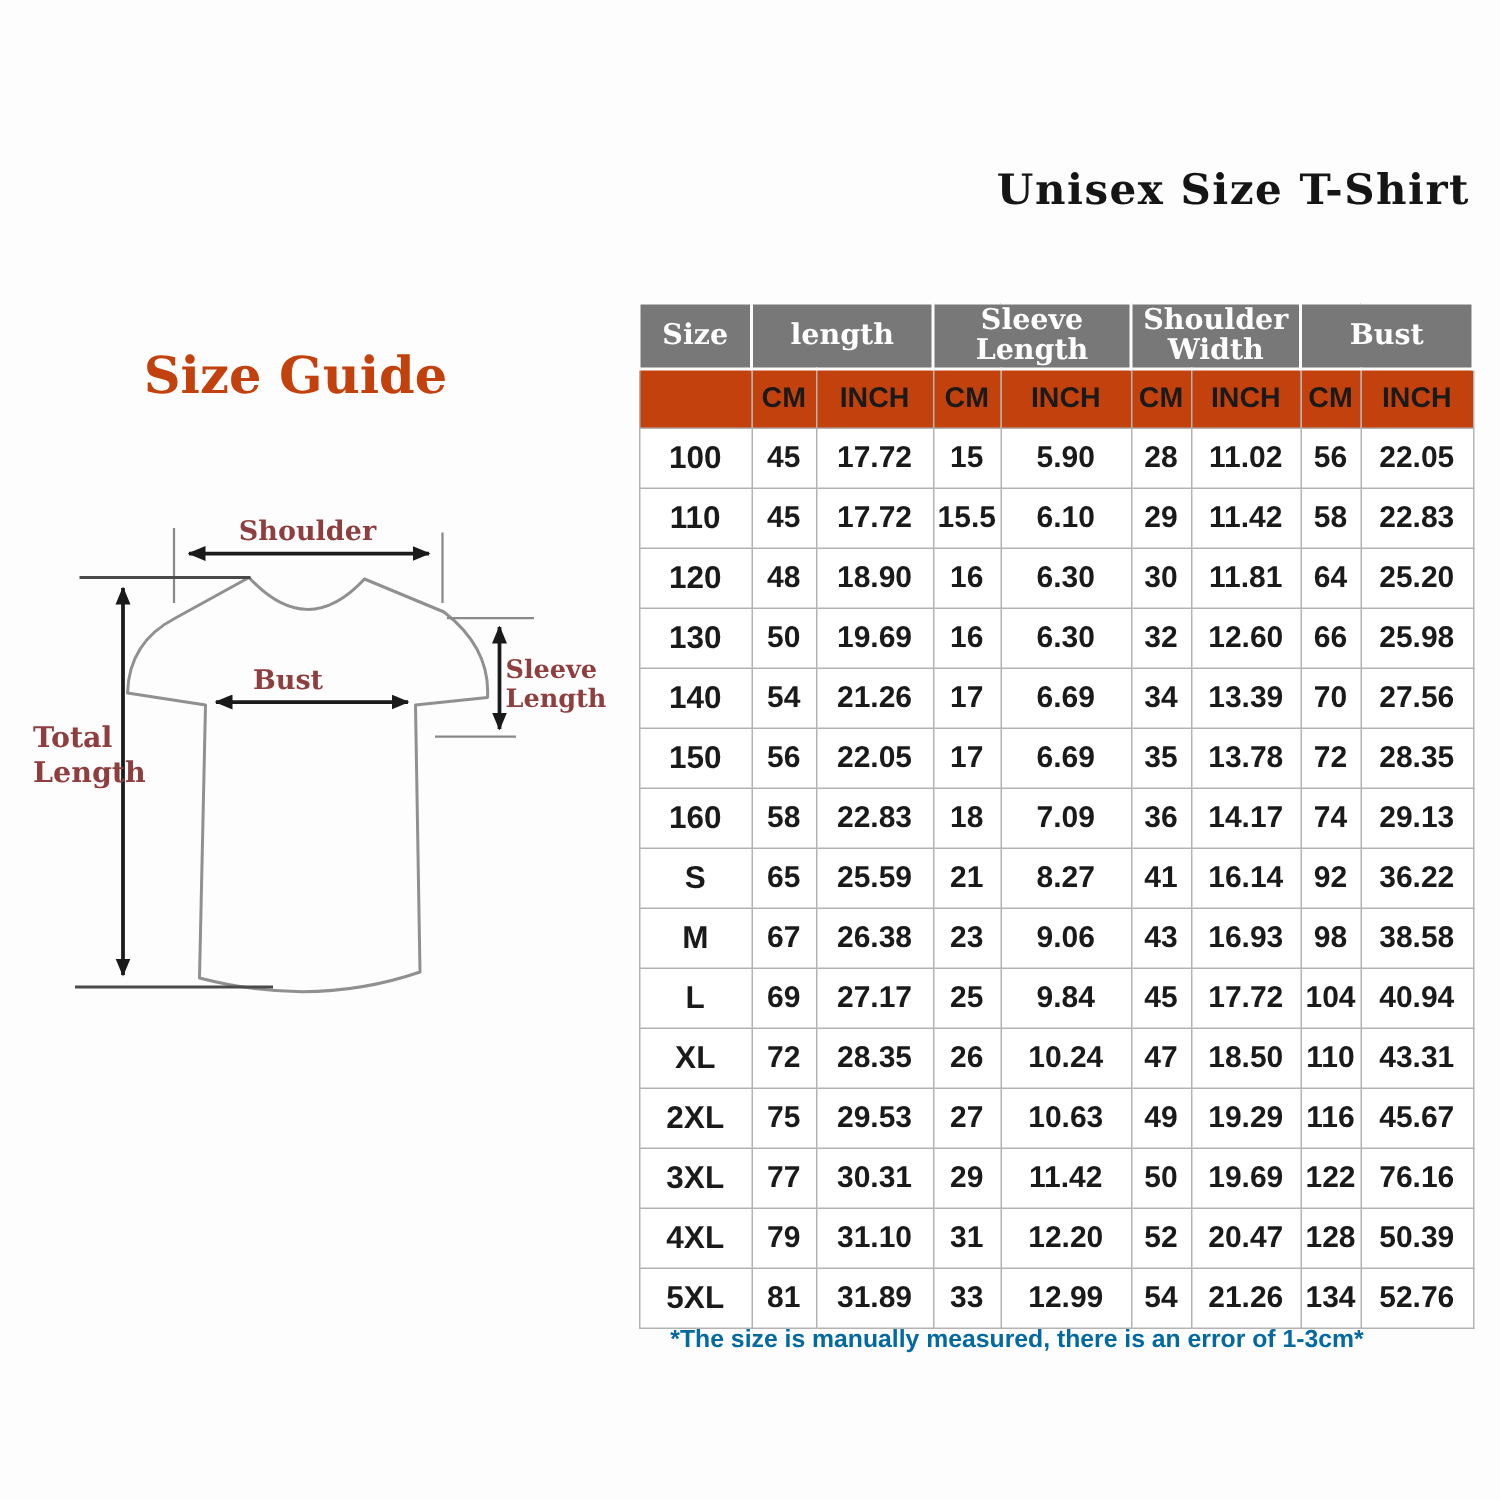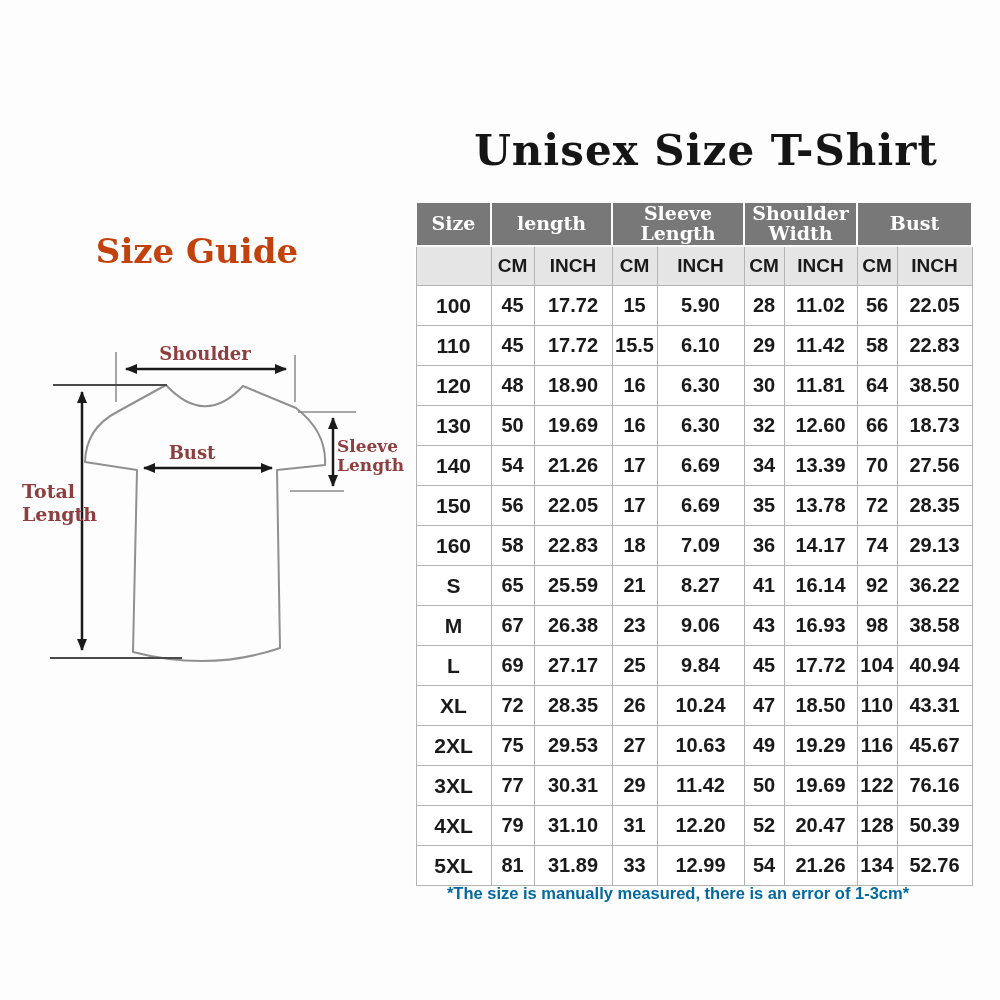--- a/index.html
+++ b/index.html
@@ -10,25 +10,25 @@
     position: relative;
     overflow: hidden;
     color: #111;
   }
   .canvas { position: absolute; inset: 0; }
 
   
   .title {
     position: absolute;
     left: 400px; top: 110px; width: 580px;
-    margin: 16px;
-    text-align: center;
+    margin: 0;
+    text-align: right;
     font-family: "DejaVu Serif", serif;
     font-weight: 900;
-    font-size: 42px;
+    font-size: 28px;
     letter-spacing: 1px;
     color: #151515;
   }
   .guide-title {
     position: absolute;
     left: 77px; top: 231px; width: 240px;
     margin: 0;
     text-align: center;
     font-family: "DejaVu Serif", serif;
     font-weight: 900;
@@ -47,21 +47,21 @@
     font-family: "DejaVu Serif", serif;
     font-weight: bold;
   }
   .lab-18 { font-size: 18px; }
   .lab-17 { font-size: 17px; }
   .lab-19 { font-size: 19px; }
 
   
   .size-table {
     position: absolute;
-    left: 415px; top: 201px;
+    left: 425px; top: 201px;
     width: 556px;
     border-collapse: collapse;
     table-layout: fixed;
     background: #fff;
   }
   .size-table th, .size-table td { padding: 0; text-align: center; vertical-align: middle; }
   th.group {
     background: #787878;
     color: #ffffff;
     font-family: "DejaVu Serif", serif;
@@ -70,21 +70,21 @@
     line-height: 1.05;
     height: 42px;
     border: 2px solid #fdfdfd;
   }
   .units-row th, .units-row td {
     height: 38px;
     border: 1px solid #b3b3b3;
     font-weight: bold;
     font-size: 19px;
     color: #1a1a1a;
-    background: #e5e5e5;
+    background: #c2410c;
   }
   .size-table tbody td {
     height: 39px;
     border: 1px solid #b3b3b3;
     font-weight: bold;
     font-size: 20px;
     color: #1a1a1a;
     background: #fff;
   }
   .size-table tbody td.size-col { font-size: 21px; }
@@ -200,32 +200,32 @@
         </tr>
         <tr>
           <td class="size-col">120</td>
           <td>48</td>
           <td>18.90</td>
           <td>16</td>
           <td>6.30</td>
           <td>30</td>
           <td>11.81</td>
           <td>64</td>
-          <td>38.50</td>
+          <td>25.20</td>
         </tr>
         <tr>
           <td class="size-col">130</td>
           <td>50</td>
           <td>19.69</td>
           <td>16</td>
           <td>6.30</td>
           <td>32</td>
           <td>12.60</td>
           <td>66</td>
-          <td>18.73</td>
+          <td>25.98</td>
         </tr>
         <tr>
           <td class="size-col">140</td>
           <td>54</td>
           <td>21.26</td>
           <td>17</td>
           <td>6.69</td>
           <td>34</td>
           <td>13.39</td>
           <td>70</td>

